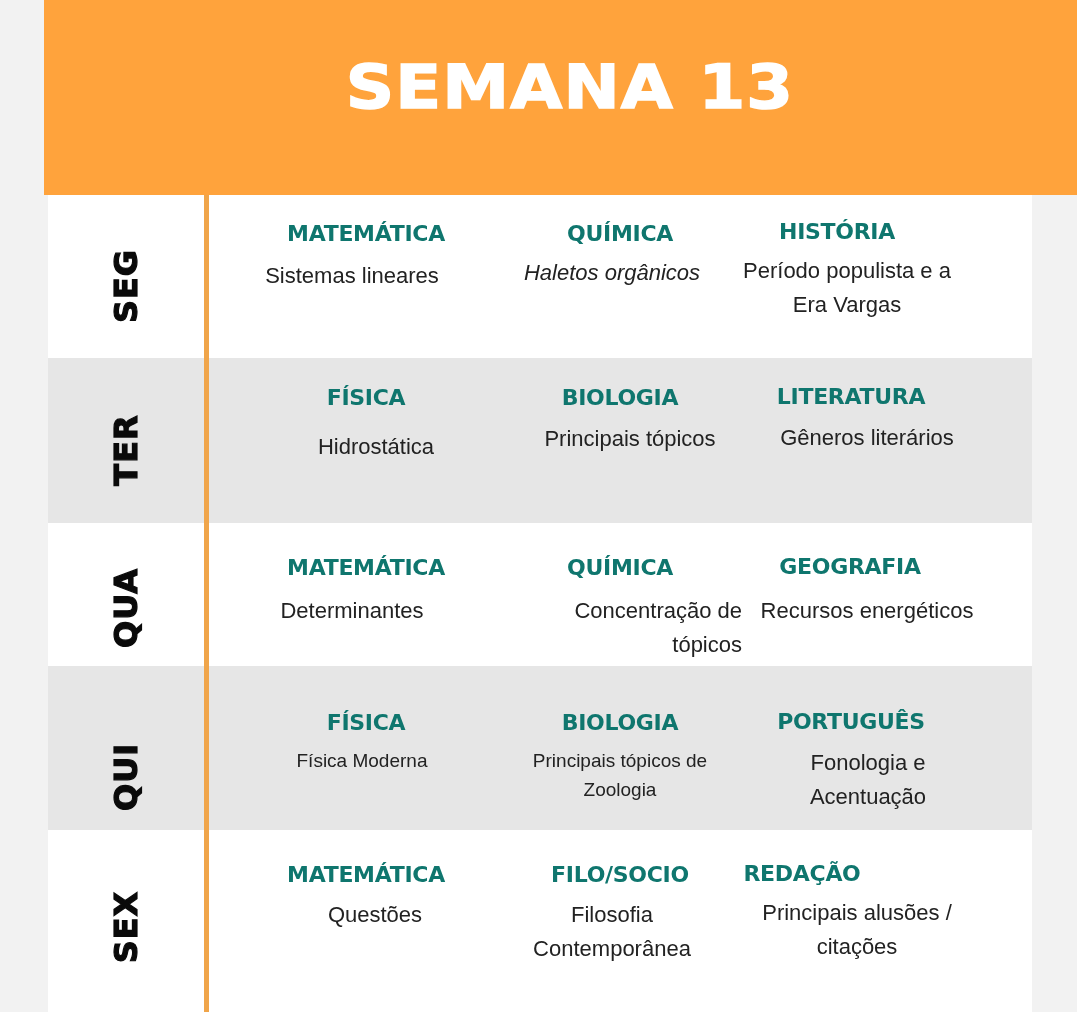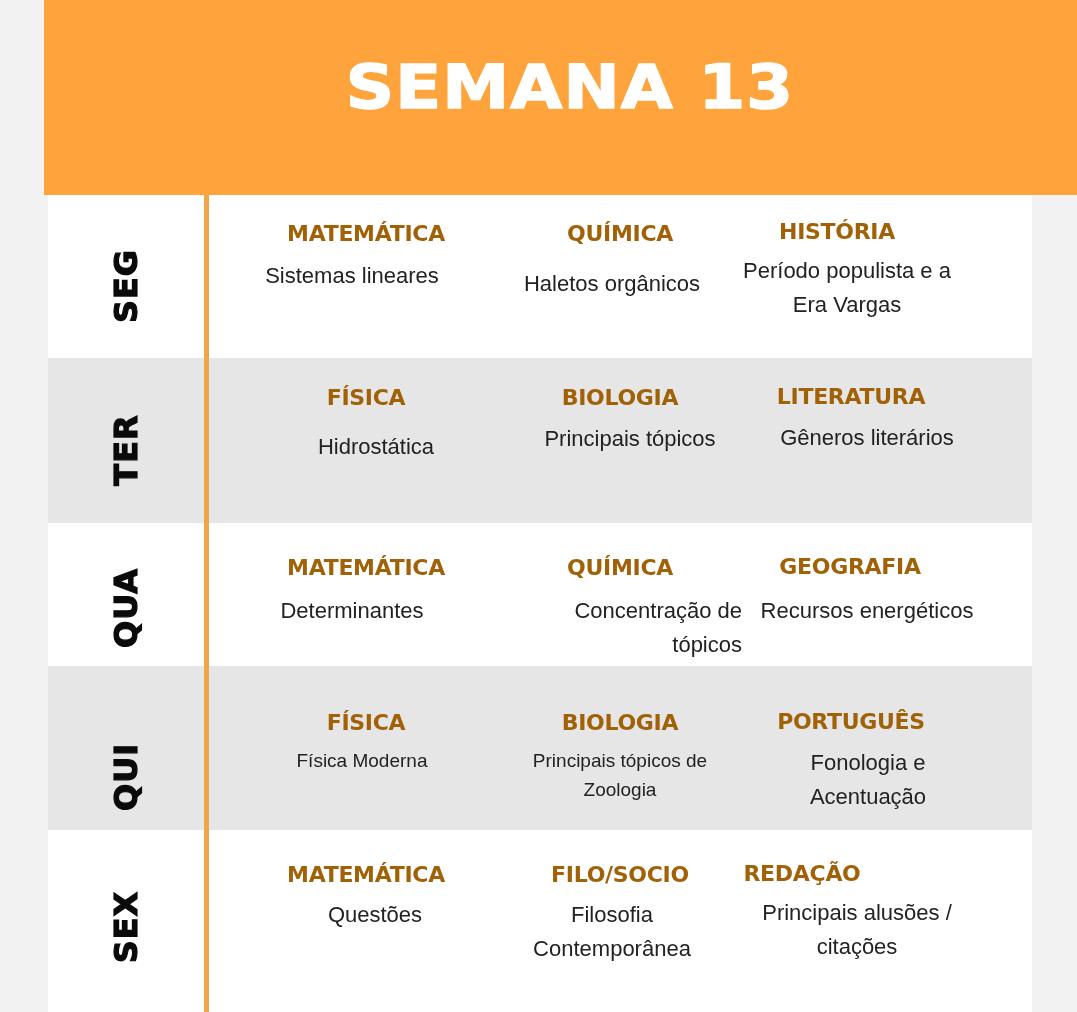--- a/index.html
+++ b/index.html
@@ -22,21 +22,21 @@
   .row.gray { background:#E6E6E6; }
   .vline { position:absolute; left:204px; top:195px; width:5px; height:817px; background:#F0A54A; }
   .day {
     position:absolute; width:200px; height:40px; line-height:40px; text-align:center;
     font-family:"DejaVu Sans", sans-serif; font-weight:900; font-size:32px; color:#0A0A0A;
     letter-spacing:1px; transform:rotate(-90deg); transform-origin:center;
     -webkit-text-stroke:1.2px #0A0A0A;
   }
   .cell { position:absolute; width:260px; text-align:center; }
   .subj {
-    font-family:"DejaVu Sans", sans-serif; font-weight:bold; font-size:22px; color:#a16207;
+    font-family:"DejaVu Sans", sans-serif; font-weight:bold; font-size:22px; color:#0f766e;
     line-height:26px; letter-spacing:-0.3px; white-space:nowrap;
   }
   .topic {
     font-family:"Liberation Sans", sans-serif; font-size:22px; color:#222222; line-height:34px;
     white-space:nowrap;
   }
   .topic.small { font-size:19px; line-height:29px; }
 </style>
 </head>
 <body>
@@ -63,21 +63,21 @@
 
 <div class="cell" style="left:236px;top:221px;">
   <div class="subj">MATEMÁTICA</div>
 </div>
 <div class="cell" style="left:222px;top:259px;">
   <div class="topic">Sistemas lineares</div>
 </div>
 <div class="cell" style="left:490px;top:221px;">
   <div class="subj">QUÍMICA</div>
 </div>
-<div class="cell" style="left:482px;top:267px;">
+<div class="cell" style="left:482px;top:256px;font-style:italic;">
   <div class="topic">Haletos orgânicos</div>
 </div>
 <div class="cell" style="left:707px;top:219px;">
   <div class="subj">HISTÓRIA</div>
 </div>
 <div class="cell" style="left:717px;top:254px;">
   <div class="topic">Período populista e a</div>
   <div class="topic">Era Vargas</div>
 </div>
 

